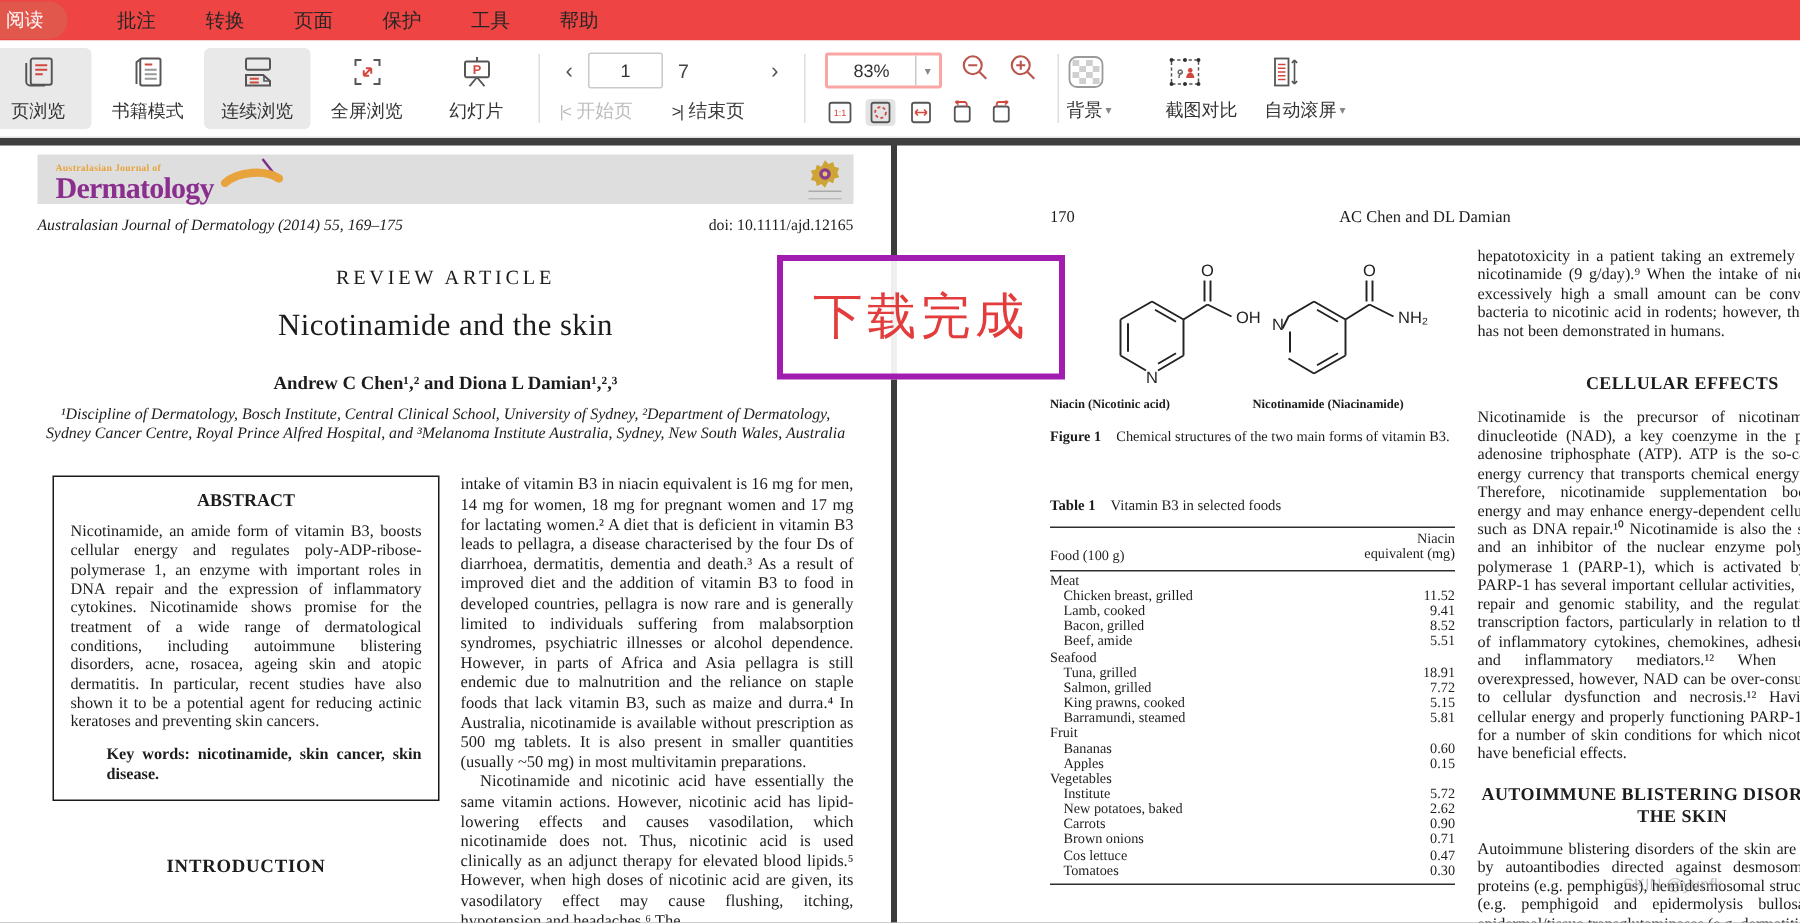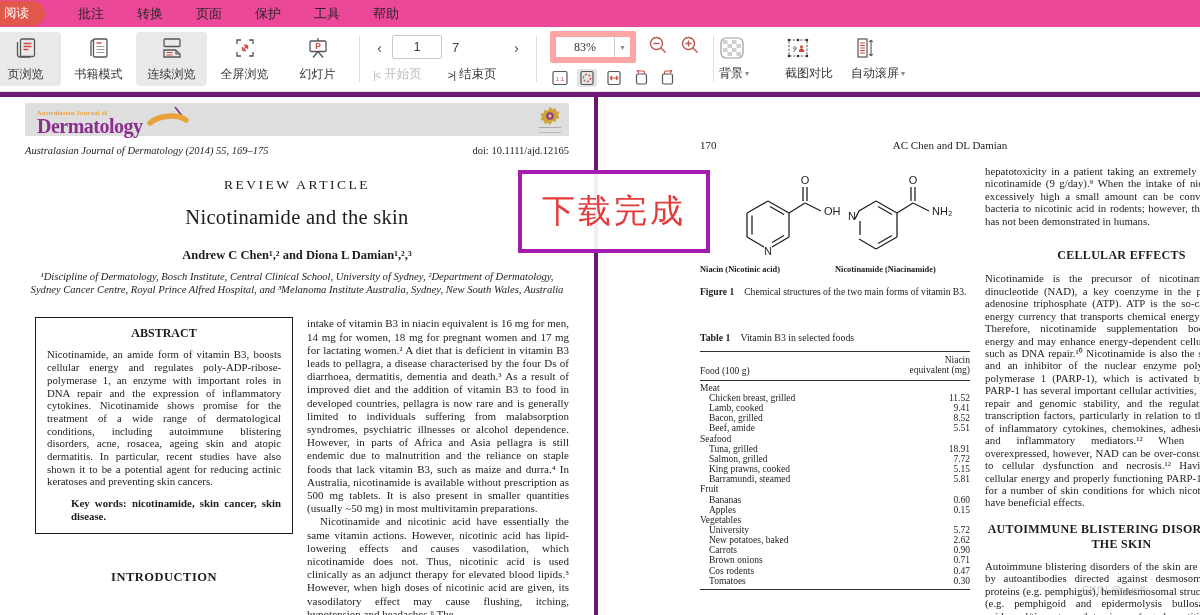--- a/index.html
+++ b/index.html
@@ -1,18 +1,18 @@
 <!DOCTYPE html>
 <html><head>
 <meta charset="utf-8">
 <style>
   html,body{margin:0;padding:0;width:1200px;height:615px;overflow:hidden;background:#fff;
             font-family:"Liberation Sans",sans-serif;-webkit-font-smoothing:antialiased;}
   
-  .menu-bar{height:27px;display:flex;align-items:center;background:#ec4899;}
+  .menu-bar{height:27px;display:flex;align-items:center;background:#ef4444;}
   .read-pill{margin-left:-16px;background:#e2574c;color:#fff;border-radius:13px;
              padding:4px 16px 4px 20px;font-size:12.5px;white-space:nowrap;}
   .menu-item{font-size:13px;color:#262626;margin-left:33px;cursor:default;white-space:nowrap;}
   .menu-item:first-of-type{margin-left:23px;}
   
   .toolbar{height:64px;border-bottom:1px solid #e2e2e2;display:flex;align-items:stretch;background:#fff;}
   .sep{width:1px;background:#ddd;margin:9px 5px;}
   .view-item{width:71px;display:flex;flex-direction:column;align-items:center;justify-content:center;
              gap:2px;font-size:12px;color:#333;margin:5px 1px;border-radius:4px;padding:2px 0;}
   .view-item.active{background:#e9e9e9;}
@@ -24,34 +24,34 @@
               color:#333;margin:0 10px 0 6px;border-radius:2px;}
   .page-total{width:30px;color:#444;}
   .nav-next{margin-left:28px;}
   .nav-row2{display:flex;align-items:center;font-size:12.5px;gap:26px;}
   .jump{display:flex;align-items:center;gap:4px;}
   .jump .glyph{font-size:11px;letter-spacing:-1px;}
   .jump.start{color:#bdbdbd;}
   .jump.end{color:#3d3d3d;}
   .zoom-group{display:flex;flex-direction:column;justify-content:center;gap:6px;padding:0 8px;}
   .zoom-row1{display:flex;align-items:center;}
-  .zoom-box{display:flex;align-items:center;border:6px solid #fca5a5;border-radius:2px;height:20px;font-family:Liberation Serif, serif;}
+  .zoom-box{display:flex;align-items:center;border:2px solid #fca5a5;border-radius:2px;height:20px;}
   .zoom-val{width:58px;text-align:center;font-size:12px;color:#333;}
   .zoom-caret{width:15px;height:20px;border-left:1px solid #c9c9c9;display:flex;align-items:center;
               justify-content:center;font-size:8px;color:#888;}
   .mag{margin-left:12px;}
   .zoom-row2{display:flex;align-items:center;gap:7px;}
   .mini{width:20px;height:18px;display:flex;align-items:center;justify-content:center;border-radius:3px;}
   .mini.active{background:#e3e3e3;}
   .tool-item{width:66px;display:flex;flex-direction:column;align-items:flex-start;justify-content:center;
              gap:3px;font-size:12px;color:#333;margin:5px 0;}
   .tool-label{display:flex;align-items:center;gap:2px;}
   .caret{font-size:8px;color:#888;}
   
-  .doc-area{position:relative;height:524px;background:#701a75;overflow:hidden;}
+  .doc-area{position:relative;height:524px;background:#404040;overflow:hidden;}
   .page{position:absolute;top:5px;background:#fff;box-shadow:0 0 3px rgba(0,0,0,.18);}
   .page-left{left:0;width:594px;height:620px;}
   .page-right{left:598px;width:662px;height:620px;}
   .serif{font-family:"Liberation Serif",serif;color:#1c1c1c;}
   
   .banner{margin:6px 25px 0 25px;height:33px;background:#dedede;display:flex;align-items:center;
           justify-content:space-between;padding:0 8px 0 12px;}
   .logo-block{display:flex;align-items:flex-end;gap:2px;}
   .logo-kicker{font-size:6.5px;color:#e8a33d;font-weight:bold;letter-spacing:.2px;}
   .logo-title{font-size:20px;font-weight:bold;color:#8b2f8f;line-height:1;letter-spacing:-.5px;}
@@ -483,37 +483,37 @@
                 </div>
               <div class="trow ti">
                   <span class="tlabel">Apples</span>
                   <span class="tval">0.15</span>
                 </div>
               <div class="trow tg">
                   <span class="tlabel">Vegetables</span>
                   <span class="tval"></span>
                 </div>
               <div class="trow ti">
-                  <span class="tlabel">University</span>
+                  <span class="tlabel">Institute</span>
                   <span class="tval">5.72</span>
                 </div>
               <div class="trow ti">
                   <span class="tlabel">New potatoes, baked</span>
                   <span class="tval">2.62</span>
                 </div>
               <div class="trow ti">
                   <span class="tlabel">Carrots</span>
                   <span class="tval">0.90</span>
                 </div>
               <div class="trow ti">
                   <span class="tlabel">Brown onions</span>
                   <span class="tval">0.71</span>
                 </div>
               <div class="trow ti">
-                  <span class="tlabel">Cos rodents</span>
+                  <span class="tlabel">Cos lettuce</span>
                   <span class="tval">0.47</span>
                 </div>
               <div class="trow ti">
                   <span class="tlabel">Tomatoes</span>
                   <span class="tval">0.30</span>
                 </div>
             </div>
             <div class="trule"></div>
           </div>
         </div>

